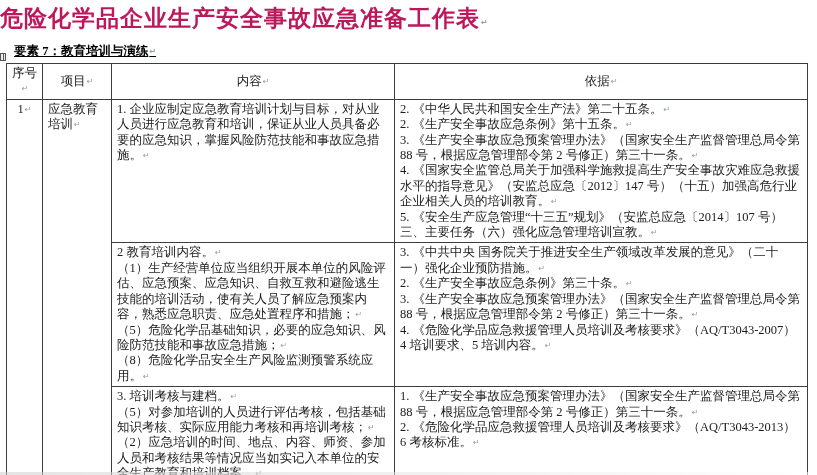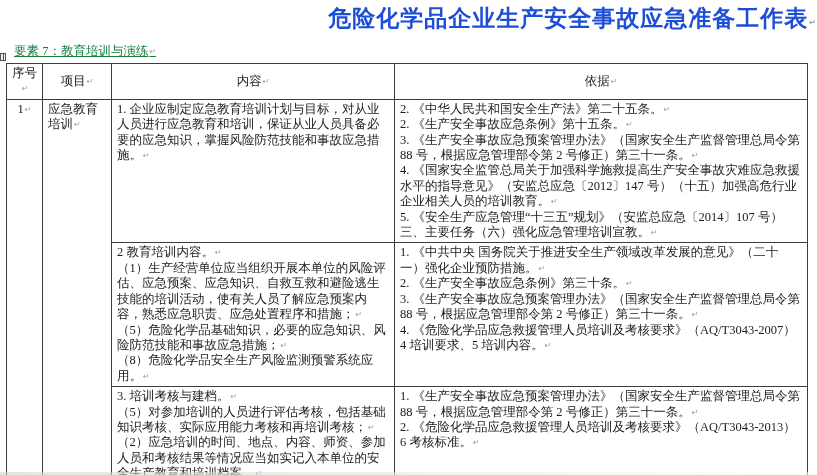--- a/index.html
+++ b/index.html
@@ -3,27 +3,27 @@
 <meta charset="utf-8">
 <style>
   * { margin:0; padding:0; box-sizing:border-box; }
   html,body { background:#fff; }
   body {
     width:817px; height:475px; overflow:hidden; position:relative;
     font-family:"Liberation Serif","DejaVu Serif",serif;
     color:#1c1c1c;
   }
   .doc-title {
-    text-align:right; padding-top:3px;
+    text-align:left; padding-top:3px;
     font-family:"Liberation Sans","DejaVu Sans",sans-serif;
-    font-weight:bold; font-size:23px; letter-spacing:1px; color:#1d4ed8;
+    font-weight:bold; font-size:23px; letter-spacing:1px; color:#be185d;
   }
   .section-label {
     margin:9px 0 3px 14px; display:inline-block;
-    font-size:12.5px; font-weight:normal; color:#15803d;
+    font-size:12.5px; font-weight:bold; color:#000000;
     text-decoration:underline;
     text-align:right;
   }
   .anchor-mark {
     position:absolute; left:0; top:53px; width:6px; height:8px;
     border:1px solid #555; background:#eee;
   }
   .anchor-mark::after {
     content:""; position:absolute; left:2px; top:-1px; width:1px; height:8px; background:#555;
   }
@@ -97,21 +97,21 @@
       </td>
     </tr>
     <tr class="row-2">
       <td>
         <p class="pe">2 教育培训内容。</p>
         <p class="pe">（1）生产经营单位应当组织开展本单位的风险评估、应急预案、应急知识、自救互救和避险逃生技能的培训活动，使有关人员了解应急预案内容，熟悉应急职责、应急处置程序和措施；</p>
         <p class="pe">（5）危险化学品基础知识，必要的应急知识、风险防范技能和事故应急措施；</p>
         <p class="pe">（8）危险化学品安全生产风险监测预警系统应用。</p>
       </td>
       <td class="v-mid">
-        <p class="pe">1. 《中共中央 国务院关于推进安全生产领域改革发展的意见》（二十一）强化企业预防措施。</p>
+        <p class="pe">3. 《中共中央 国务院关于推进安全生产领域改革发展的意见》（二十一）强化企业预防措施。</p>
         <p class="pe">2. 《生产安全事故应急条例》第三十条。</p>
         <p class="pe">3. 《生产安全事故应急预案管理办法》（国家安全生产监督管理总局令第 88 号，根据应急管理部令第 2 号修正）第三十一条。</p>
         <p class="pe">4. 《危险化学品应急救援管理人员培训及考核要求》（AQ/T3043-2007） 4 培训要求、5 培训内容。</p>
       </td>
     </tr>
     <tr class="row-3">
       <td>
         <p class="pe">3. 培训考核与建档。</p>
         <p class="pe">（5）对参加培训的人员进行评估考核，包括基础知识考核、实际应用能力考核和再培训考核；</p>
         <p class="pe">（2）应急培训的时间、地点、内容、师资、参加人员和考核结果等情况应当如实记入本单位的安全生产教育和培训档案。</p>

